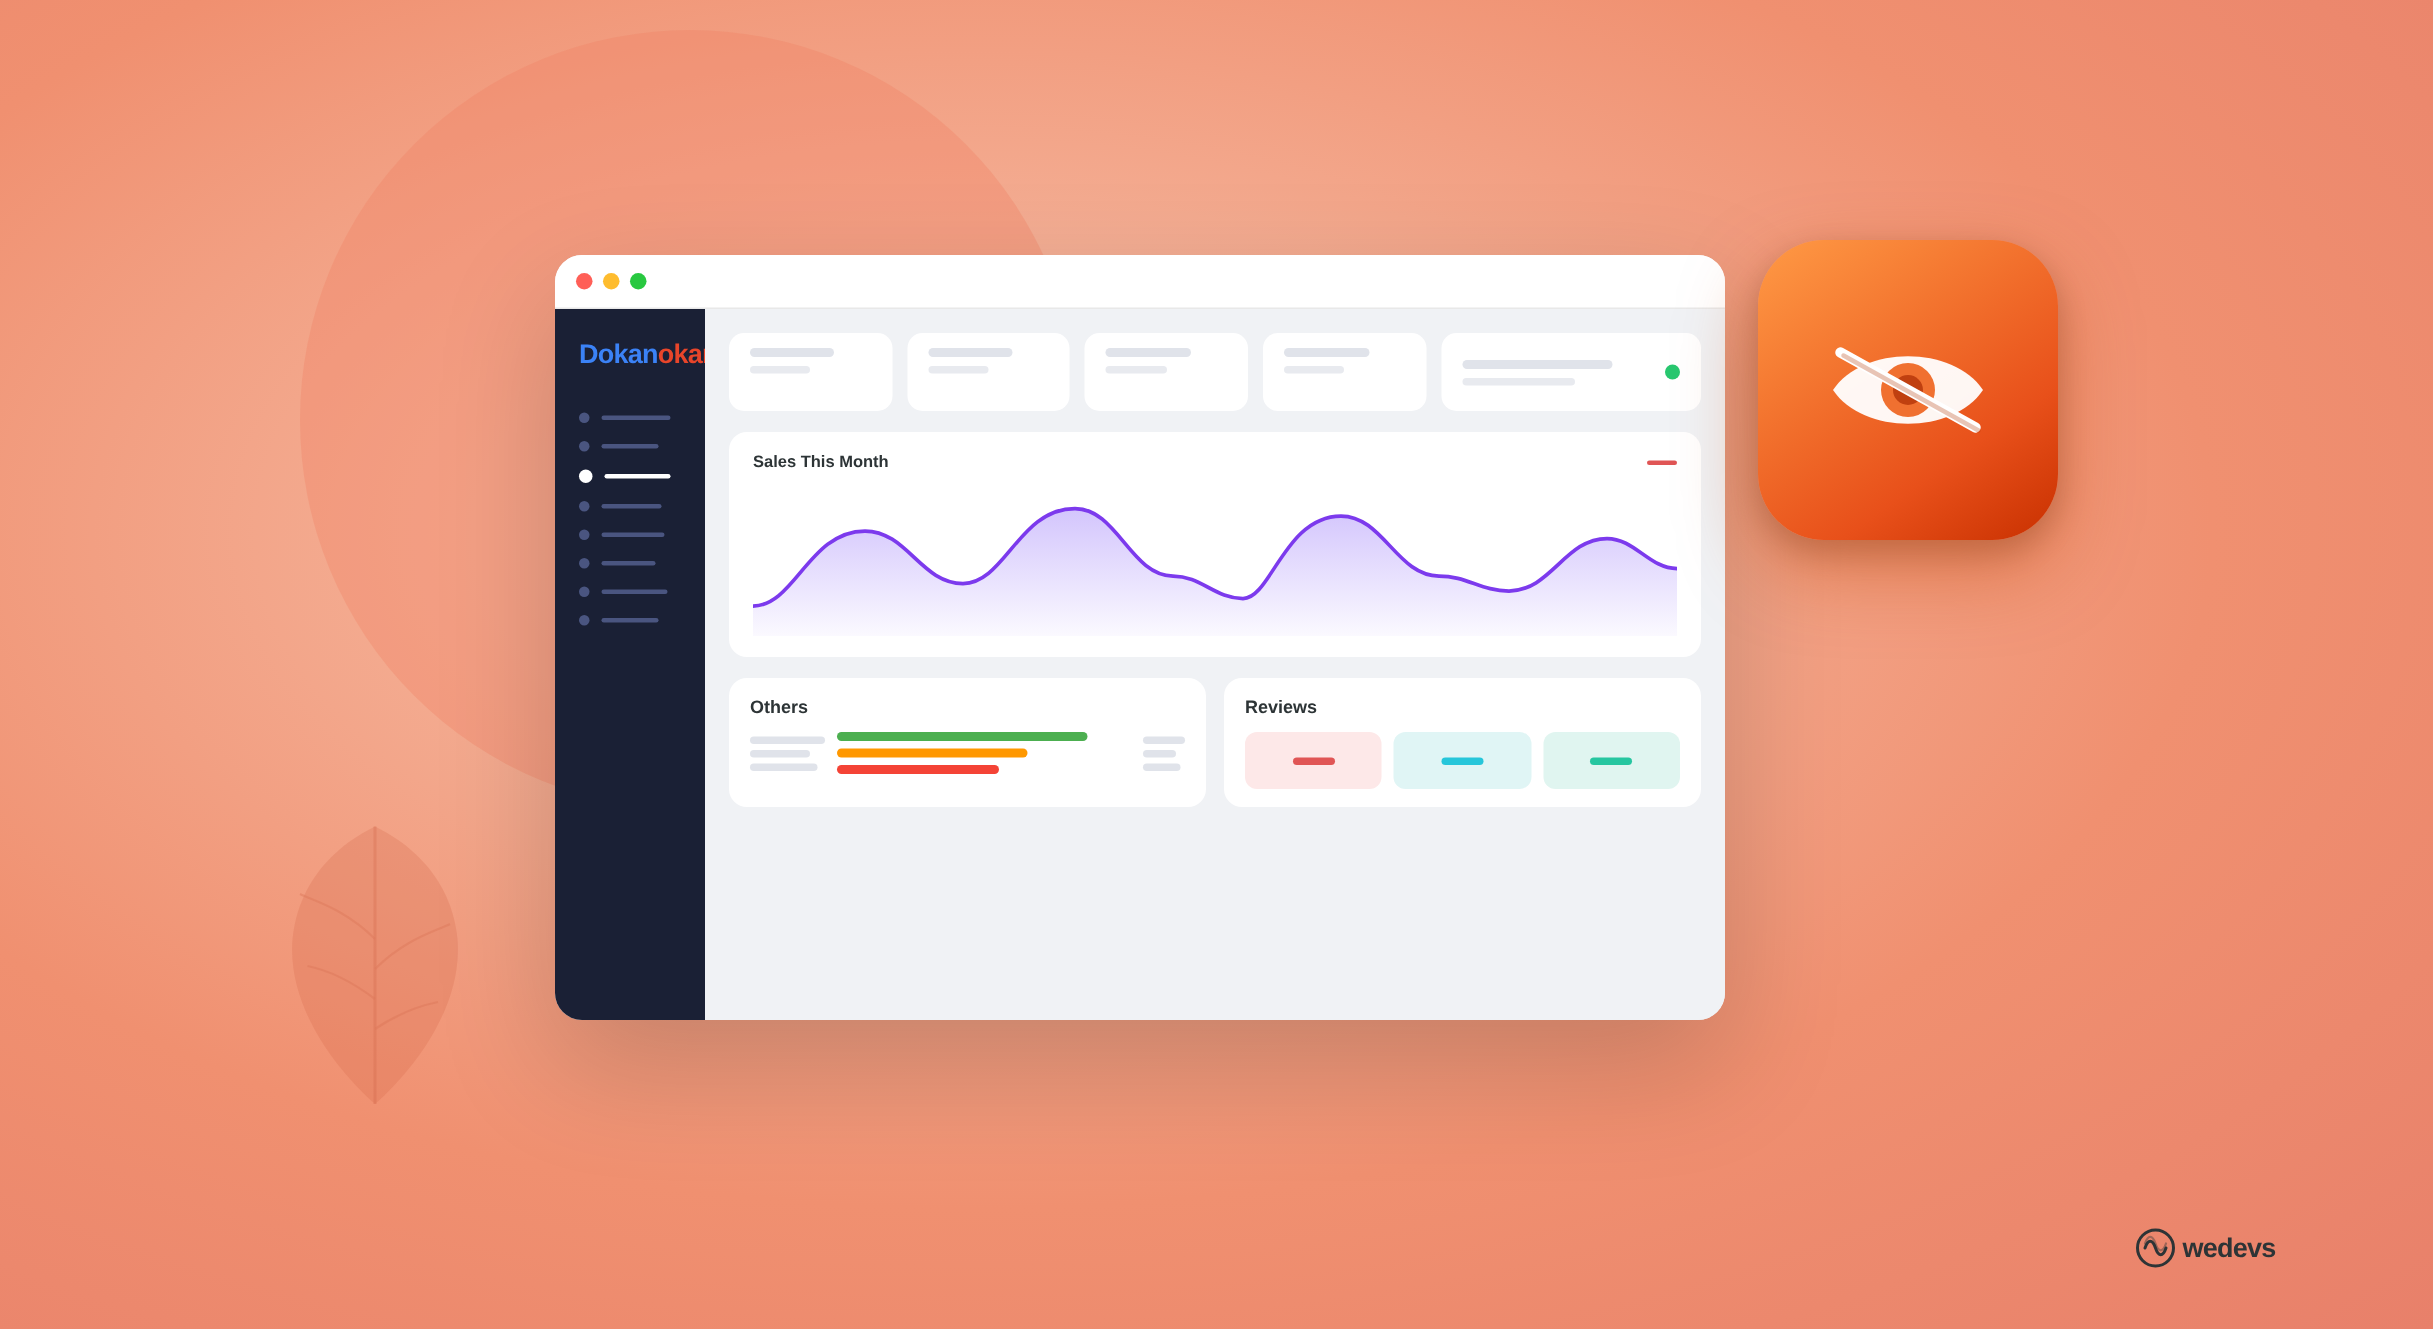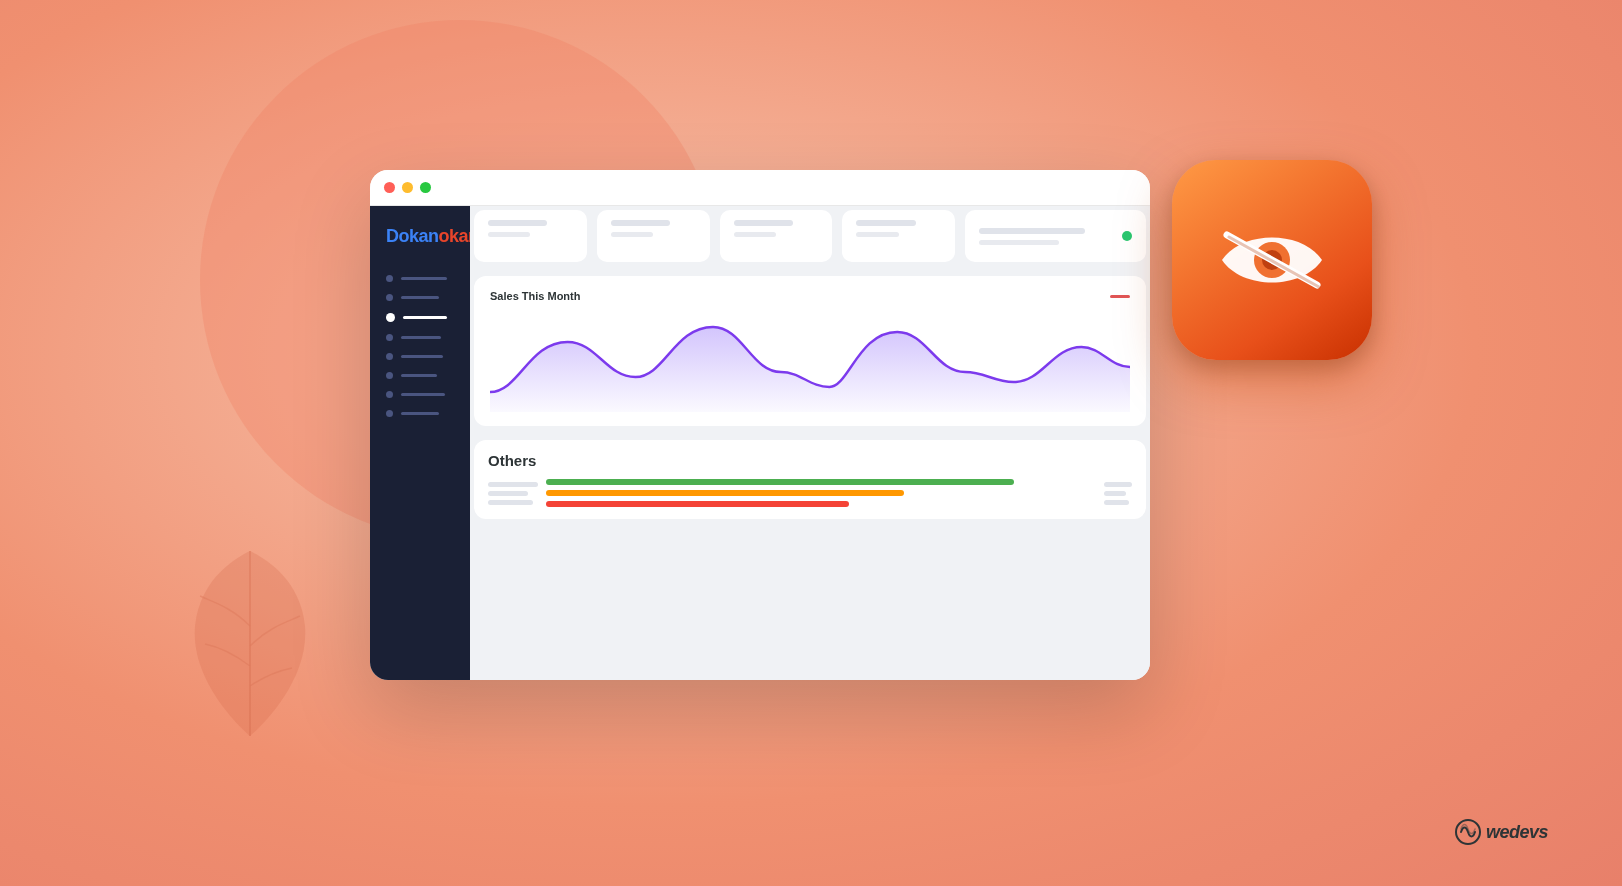--- a/index.html
+++ b/index.html
@@ -120,21 +120,21 @@
       background: #4a5580;
     }
 
     .sidebar-line.active {
       background: #ffffff;
     }
 
     
     .main-content {
       flex: 1;
-      padding: 4px;
+      padding: 16px;
       background: #f0f2f5;
       overflow: hidden;
     }
 
     
     .stat-cards {
       display: flex;
       gap: 10px;
       margin-bottom: 14px;
     }
@@ -232,21 +232,21 @@
     }
 
     .panel {
       background: #fff;
       border-radius: 12px;
       padding: 12px 14px;
       flex: 1;
     }
 
     .panel-title {
-      font-size: 15px;
+      font-size: 12px;
       font-weight: 600;
       color: #2d3436;
       margin-bottom: 10px;
     }
 
     .panel-content {
       display: flex;
       gap: 8px;
       align-items: center;
     }
@@ -320,25 +320,24 @@
 
     .eye-icon-svg {
       width: 120px;
       height: 80px;
     }
 
     
     .wedevs-logo {
       position: absolute;
       bottom: 40px;
-      right: 74px;
+      right: 105px;
       display: flex;
       align-items: center;
       gap: 4px;
-      font-style: italic;
     }
 
     .wedevs-text {
       font-size: 18px;
       font-weight: 700;
       color: #2d3436;
       letter-spacing: -0.5px;
     }
 
     .wedevs-icon {
@@ -479,20 +478,34 @@
               <div class="bar" style="background:#f44336;width:55%;"></div>
             </div>
             <div class="panel-lines">
               <div class="panel-line-gray" style="width:28px;"></div>
               <div class="panel-line-gray" style="width:22px;"></div>
               <div class="panel-line-gray" style="width:25px;"></div>
             </div>
           </div>
         </div>
 
+        <div class="panel">
+          <div class="panel-title">Reviews</div>
+          <div class="reviews-cards">
+            <div class="review-card" style="background:#fde8e8;">
+              <div class="review-card-line" style="background:#e05555;"></div>
+            </div>
+            <div class="review-card" style="background:#e0f5f5;">
+              <div class="review-card-line" style="background:#26c6da;"></div>
+            </div>
+            <div class="review-card" style="background:#e0f5f0;">
+              <div class="review-card-line" style="background:#26c6a0;"></div>
+            </div>
+          </div>
+        </div>
       </div>
     </div>
   </div>
 </div>
 
 <div class="icon-3d">
   <div class="icon-3d-inner">
 
     <svg class="eye-icon-svg" viewBox="0 0 120 80" fill="none" xmlns="http://www.w3.org/2000/svg">
 

